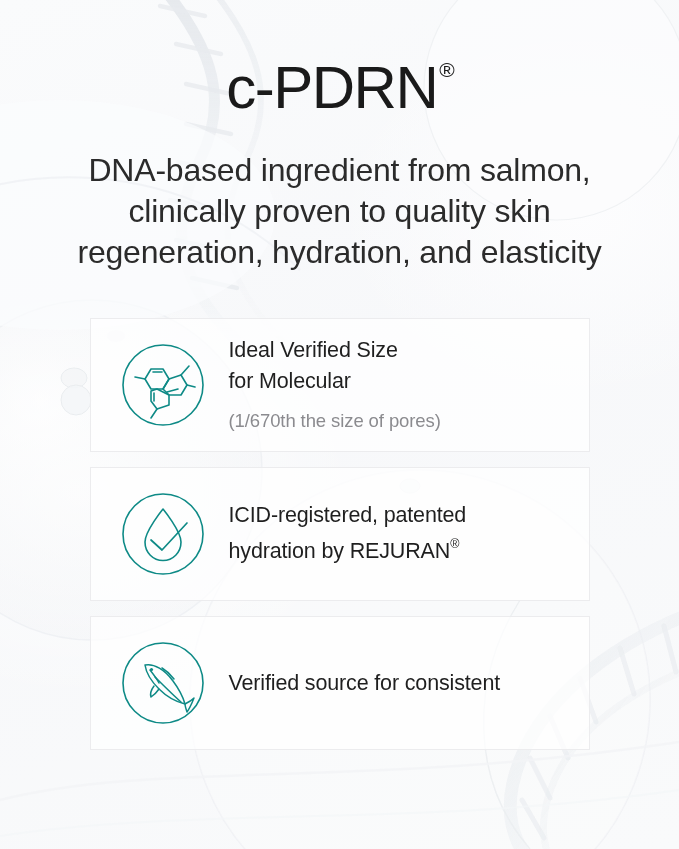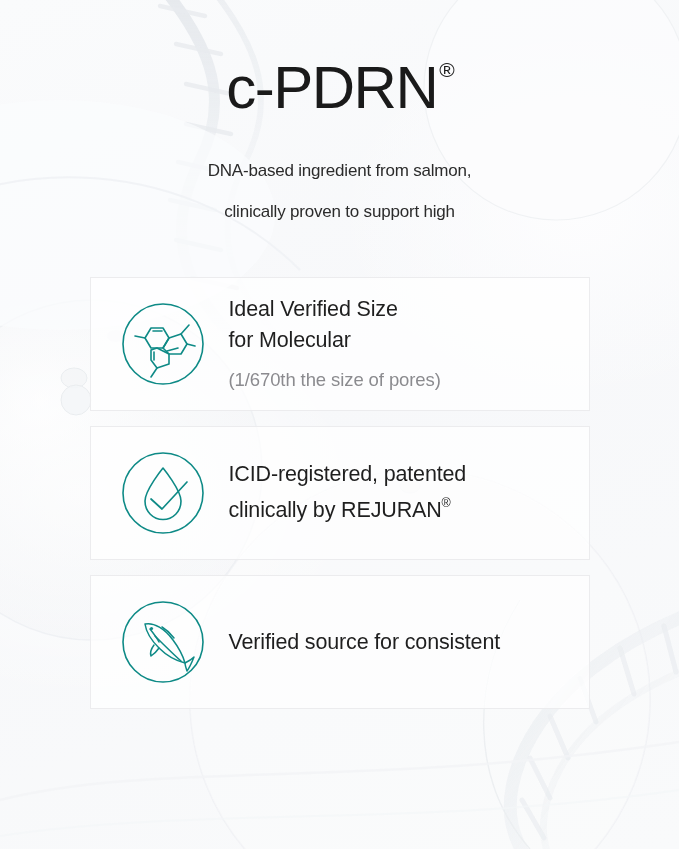--- a/index.html
+++ b/index.html
@@ -52,21 +52,21 @@
     position: relative;
     top: -10px;
     left: 2px;
     letter-spacing: 0;
     color: #1a1a1a;
   }
 
   .subtitle {
     margin: 32px auto 0 auto;
     width: 540px;
-    font-size: 17px;
+    font-size: 32px;
     line-height: 41px;
     color: #2b2b2b;
     font-weight: 400;
     letter-spacing: -0.2px;
     text-align: center;
   }
   .subtitle .sub-line { display: block; white-space: nowrap; }
 
   
   .cards {
@@ -203,21 +203,22 @@
       <path d="M0 800 C 160 760, 360 790, 679 742" fill="none" stroke="#f2f4f6" stroke-width="2.5" opacity="0.8"></path>
       <path d="M0 836 C 200 806, 420 828, 679 790" fill="none" stroke="#f4f6f8" stroke-width="2" opacity="0.7"></path>
     </svg>
   </div>
 
   <div class="header">
     <h1 class="brand-title"><span>c-PDRN</span><sup class="brand-reg">®</sup></h1>
 
     <div class="subtitle">
       <span class="sub-line">DNA-based ingredient from salmon,</span>
-      <span class="sub-line">clinically proven to support high</span>
+      <span class="sub-line">clinically proven to quality skin</span>
+      <span class="sub-line">regeneration, hydration, and elasticity</span>
     </div>
   </div>
 
   <div class="cards">
 
     <div class="card card-1">
       <div class="card-icon">
         <svg width="84" height="84" viewBox="0 0 84 84" xmlns="http://www.w3.org/2000/svg">
           <circle cx="42" cy="42" r="40" fill="none" stroke="#0e8a86" stroke-width="1.6"></circle>
           <g fill="none" stroke="#0e8a86" stroke-width="1.6" stroke-linecap="round" stroke-linejoin="round">
@@ -252,21 +253,21 @@
       <div class="card-icon">
         <svg width="84" height="84" viewBox="0 0 84 84" xmlns="http://www.w3.org/2000/svg">
           <circle cx="42" cy="42" r="40" fill="none" stroke="#0e8a86" stroke-width="1.6"></circle>
           <path d="M42 17 C 42 17, 24 39, 24 50 C 24 60.5, 32.1 68.5, 42 68.5 C 51.9 68.5, 60 60.5, 60 50 C 60 39, 42 17, 42 17 Z" fill="none" stroke="#0e8a86" stroke-width="1.6" stroke-linejoin="round"></path>
           <polyline points="30,48 41,58 66,31" fill="none" stroke="#0e8a86" stroke-width="1.7" stroke-linecap="round" stroke-linejoin="round"></polyline>
         </svg>
       </div>
       <div class="card-text">
         <div class="card-heading">
           <span class="hl">ICID-registered, patented</span>
-          <span class="hl"><span>clinically by REJURAN</span><sup class="reg-sm">®</sup></span>
+          <span class="hl"><span>hydration by REJURAN</span><sup class="reg-sm">®</sup></span>
         </div>
       </div>
     </div>
 
     <div class="card card-3">
       <div class="card-icon">
         <svg width="84" height="84" viewBox="0 0 84 84" xmlns="http://www.w3.org/2000/svg">
           <circle cx="42" cy="42" r="40" fill="none" stroke="#0e8a86" stroke-width="1.6"></circle>
           <g fill="none" stroke="#0e8a86" stroke-width="1.5" stroke-linecap="round" stroke-linejoin="round">
 

